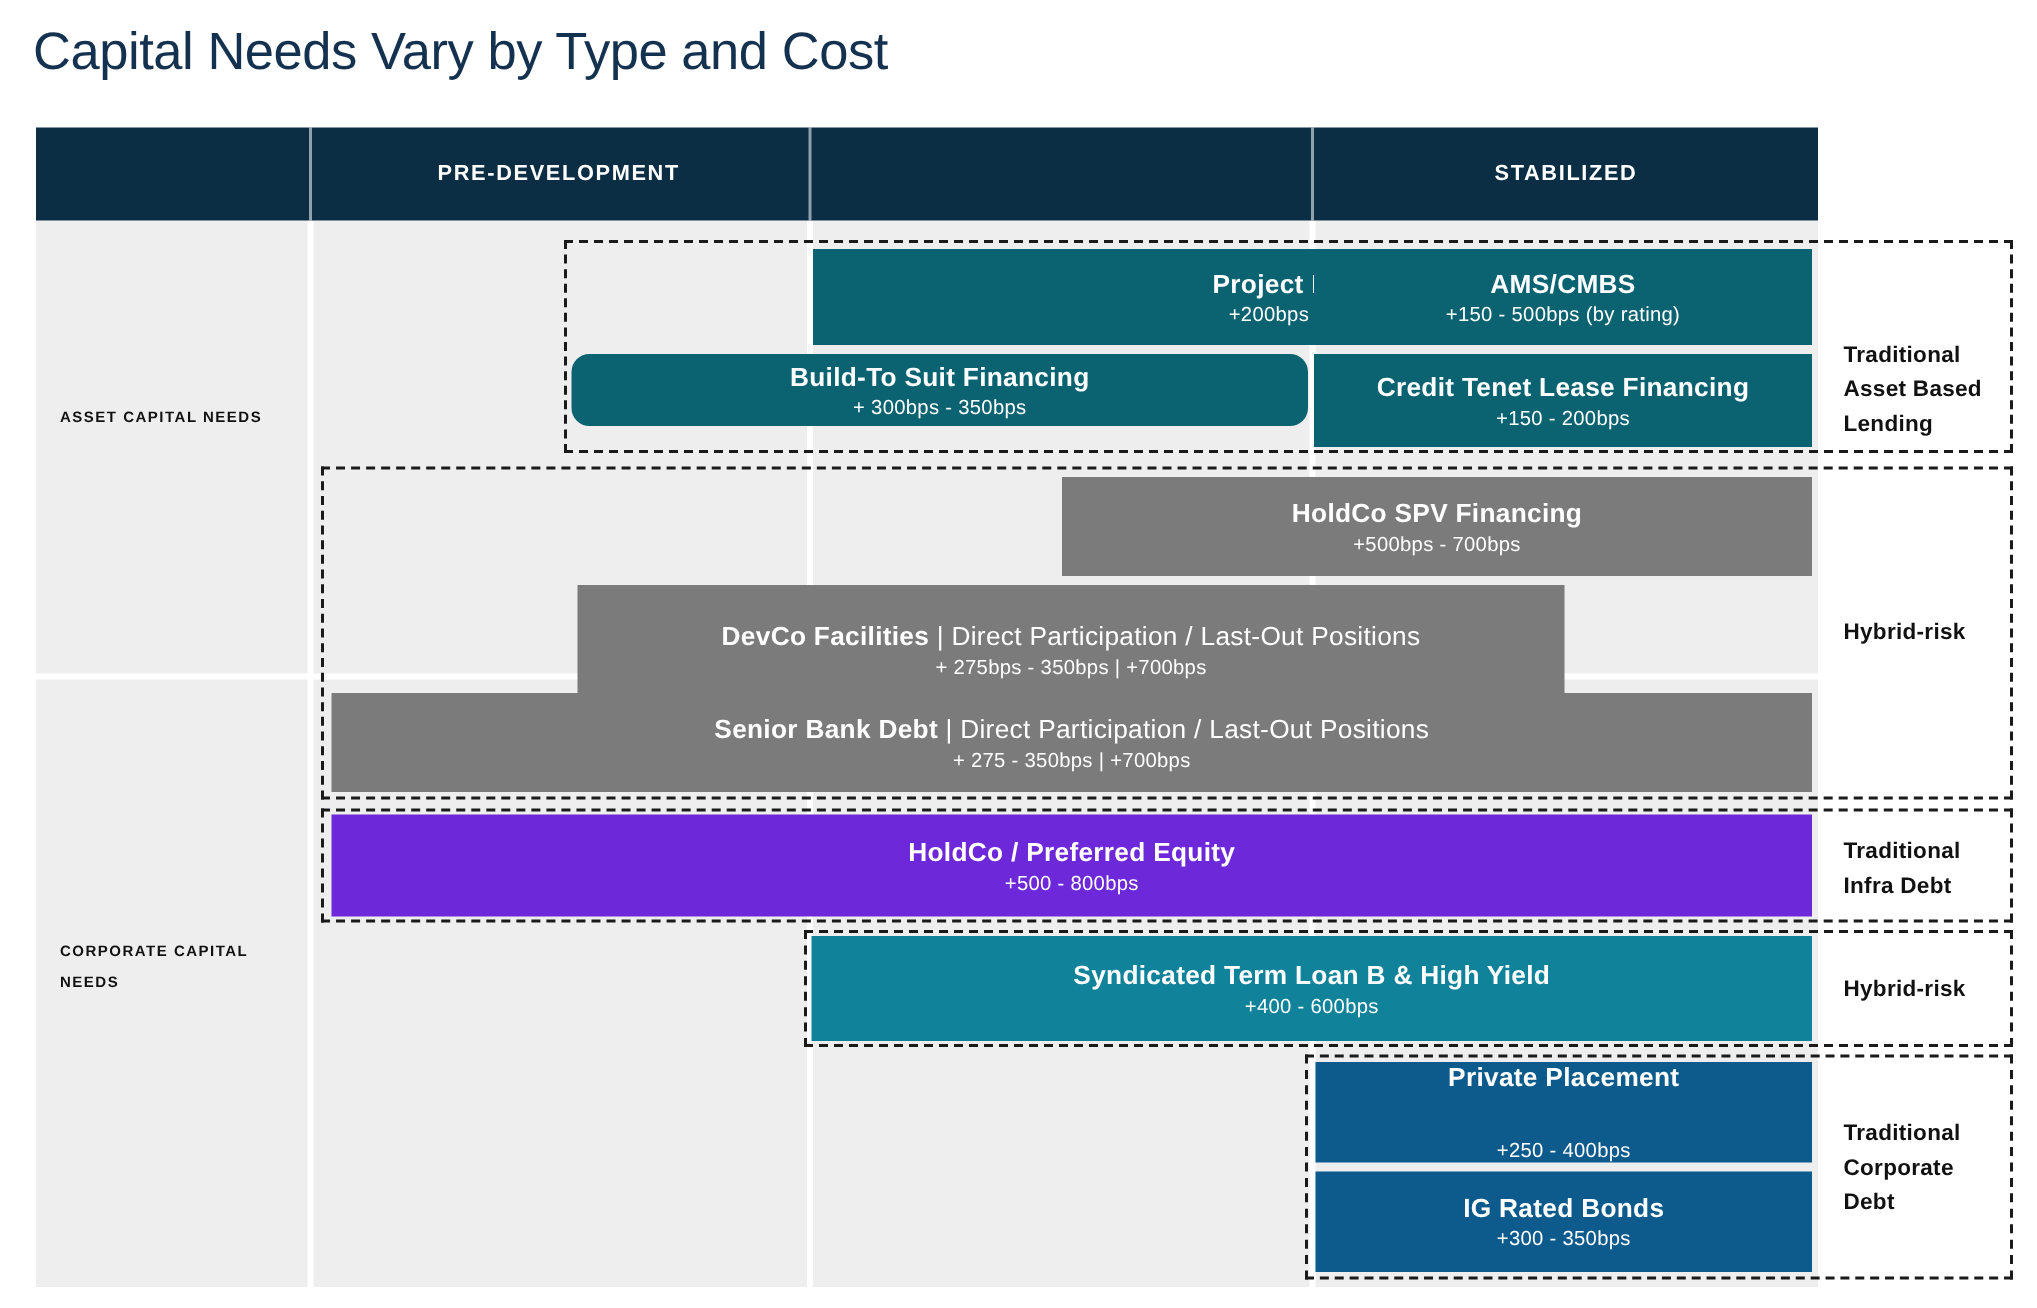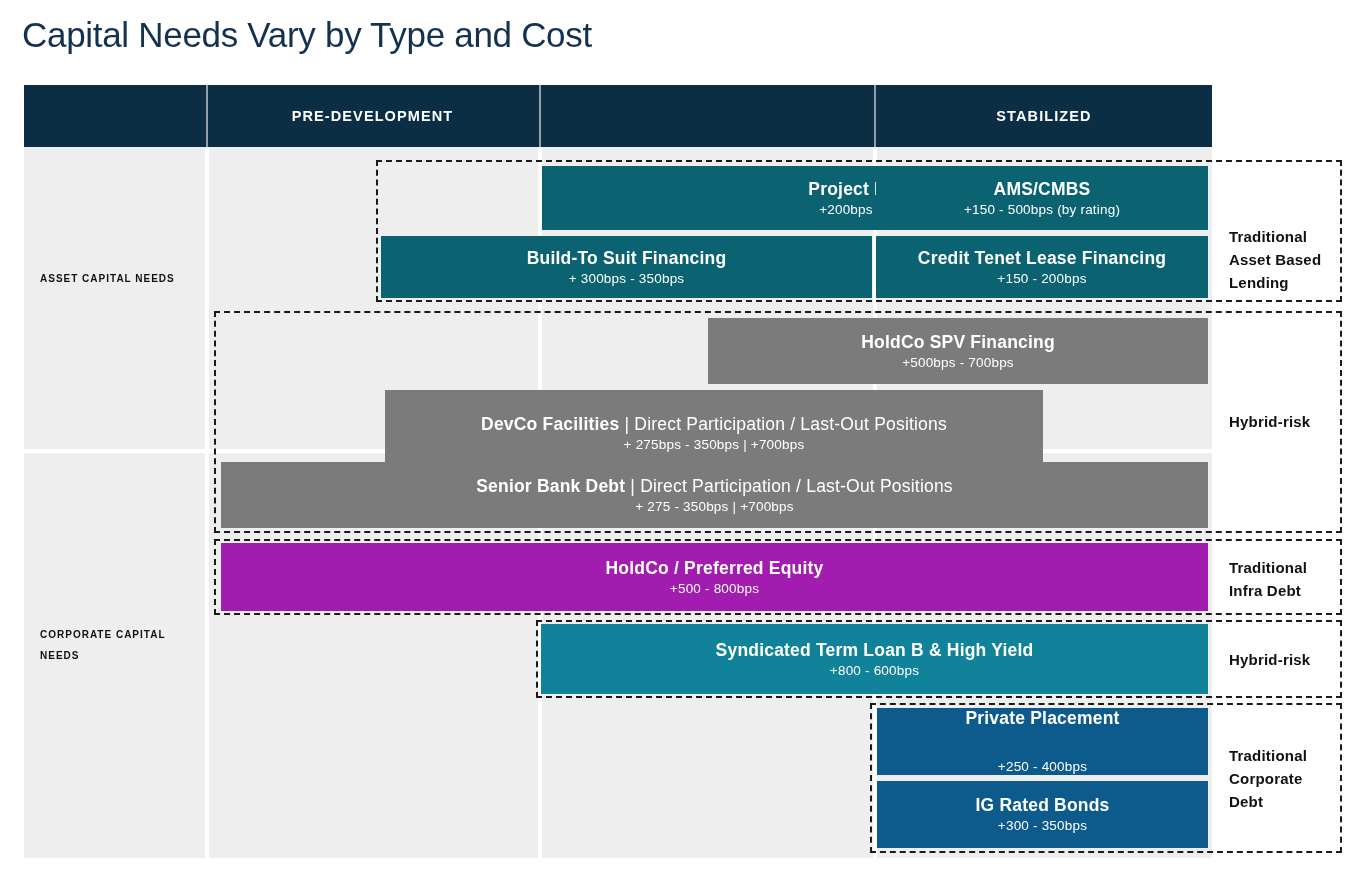--- a/index.html
+++ b/index.html
@@ -69,21 +69,21 @@
     padding:2px 8px;
     overflow:hidden;
   }
   .bar .t1{font-size:17.5px;font-weight:bold;line-height:22px;letter-spacing:.2px;white-space:nowrap;}
   .bar .t1 .lt{font-weight:400;}
   .bar .t2{font-size:13.5px;font-weight:400;line-height:18px;letter-spacing:.2px;margin-top:1px;white-space:nowrap;}
 
   .c-teal{background:#0b6371;}
   .c-teal2{background:#10839b;}
   .c-gray{background:#7b7b7b;}
-  .c-gold{background:#a21caf;}
+  .c-gold{background:#6d28d9;}
   .c-blue{background:#0d5b8c;}
 </style>
 </head>
 <body>
 
 <div id="stage">
 
   <div class="title">Capital Needs Vary by Type and Cost</div>
 
   <div class="grid-bg"></div>
@@ -111,21 +111,21 @@
   <div class="gnote" style="left:1229px;top:185px;width:110px;margin-top:40px;">Traditional Asset Based Lending</div>
 
   <div class="bar c-teal" style="left:542px;top:166px;width:666px;height:64px;">
     <div class="t1">Project Finance</div>
     <div class="t2">+200bps - 300bps</div>
   </div>
   <div class="bar c-teal" style="left:876px;top:166px;width:332px;height:64px;">
     <div class="t1">AMS/CMBS</div>
     <div class="t2">+150 - 500bps (by rating)</div>
   </div>
-  <div class="bar c-teal" style="left:381px;top:236px;width:491px;height:62px;">
+  <div class="bar c-teal" style="left:381px;top:236px;width:491px;height:48px;border-radius:12px;">
     <div class="t1">Build-To Suit Financing</div>
     <div class="t2">+ 300bps - 350bps</div>
   </div>
   <div class="bar c-teal" style="left:876px;top:236px;width:332px;height:62px;">
     <div class="t1">Credit Tenet Lease Financing</div>
     <div class="t2">+150 - 200bps</div>
   </div>
 
   <div class="dgroup" style="left:214px;top:311px;width:1128px;height:222px;"></div>
   <div class="gnote" style="left:1229px;top:410px;width:110px;">Hybrid-risk</div>
@@ -151,21 +151,21 @@
   <div class="bar c-gold" style="left:221px;top:543px;width:987px;height:68px;">
     <div class="t1">HoldCo / Preferred Equity</div>
     <div class="t2">+500 - 800bps</div>
   </div>
 
   <div class="dgroup" style="left:536px;top:620px;width:806px;height:78px;"></div>
   <div class="gnote" style="left:1229px;top:648px;width:110px;">Hybrid-risk</div>
 
   <div class="bar c-teal2" style="left:541px;top:624px;width:667px;height:70px;">
     <div class="t1">Syndicated Term Loan B &amp; High Yield</div>
-    <div class="t2">+800 - 600bps</div>
+    <div class="t2">+400 - 600bps</div>
   </div>
 
   <div class="dgroup" style="left:870px;top:703px;width:472px;height:150px;"></div>
   <div class="gnote" style="left:1229px;top:744px;width:110px;">Traditional Corporate Debt</div>
 
   <div class="bar c-blue" style="left:877px;top:708px;width:331px;height:67px;gap:28px;">
     <div class="t1">Private Placement</div>
     <div class="t2">+250 - 400bps</div>
   </div>
   <div class="bar c-blue" style="left:877px;top:781px;width:331px;height:67px;">

